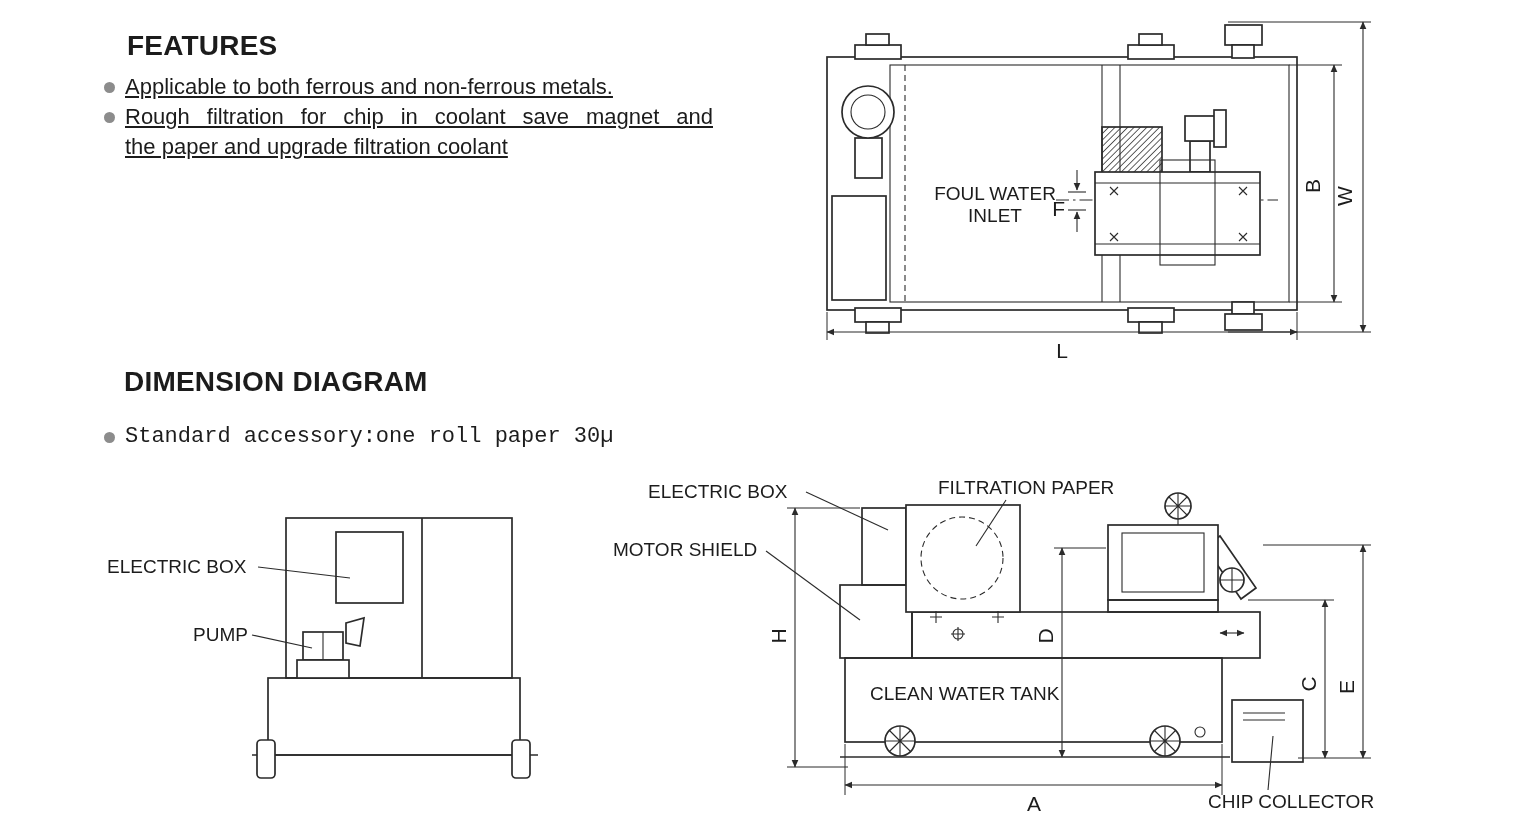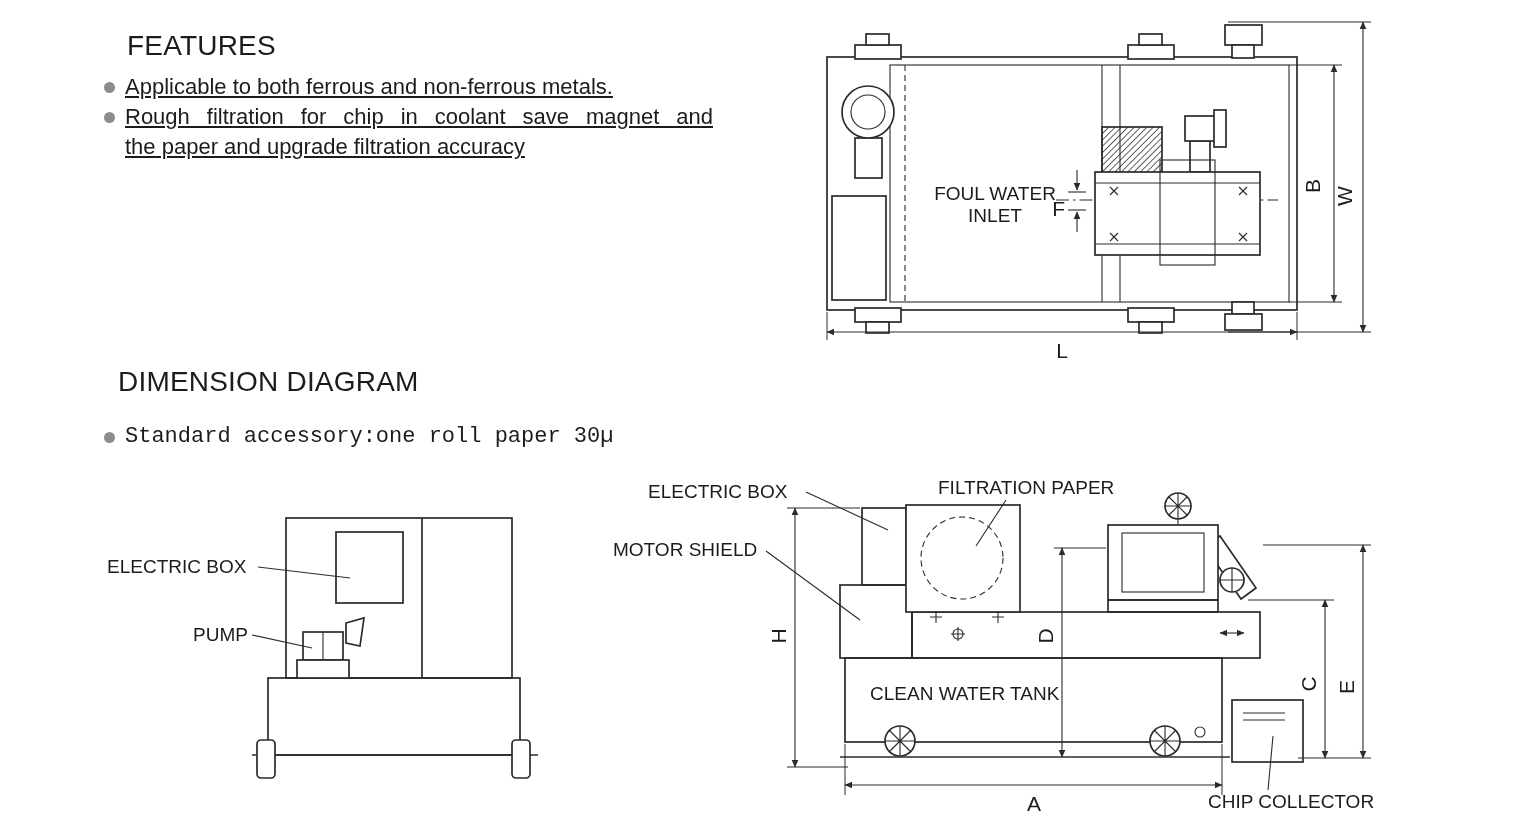--- a/index.html
+++ b/index.html
@@ -2,21 +2,21 @@
 <html><head>
 <meta charset="utf-8">
 <style>
   * { margin:0; padding:0; box-sizing:border-box; }
   html,body { background:#ffffff; }
   body {
     width:1527px; height:823px; position:relative; overflow:hidden;
     font-family:"Liberation Sans", sans-serif; color:#1c1c1c;
   }
   .abs { position:absolute; }
-  .sec-title { font-size:28px; font-weight:normal; letter-spacing:.2px; color:#1c1c1c; }
+  .sec-title { font-size:28px; font-weight:bold; letter-spacing:.2px; color:#1c1c1c; }
   .blist { display:flex; flex-direction:column;text-decoration:underline; }
   .brow { display:flex; align-items:flex-start; }
   .dot { width:11px; height:11px; border-radius:50%; background:#8c8c8c; margin:10px 10px 0 0; flex:none; }
   .btext { font-size:22px; line-height:30px; width:600px; }
   .btext.justify { width:588px; }
   .jline { text-align:justify; text-align-last:justify; }
   svg.draw { position:absolute; overflow:visible; }
   svg text { font-family:"Liberation Sans", sans-serif; fill:#1c1c1c; font-size:19px; }
   svg text.dim { font-size:21px; }
   .ol  { fill:none; stroke:#2b2b2b; stroke-width:1.7; }
@@ -36,28 +36,28 @@
   <h1 class="sec-title" style="margin-left:23px;">FEATURES</h1>
   <div class="blist" style="margin-top:10px;">
     <div class="brow">
       <span class="dot"></span>
       <div class="btext">Applicable to both ferrous and non-ferrous metals.</div>
     </div>
     <div class="brow">
       <span class="dot"></span>
       <div class="btext justify">
         <div class="jline">Rough filtration for chip in coolant save magnet and</div>
-        <div>the paper and upgrade filtration accuracy</div>
+        <div>the paper and upgrade filtration coolant</div>
       </div>
     </div>
   </div>
 </section>
 
 <section class="abs" style="left:104px; top:366px; width:660px;">
-  <h1 class="sec-title" style="margin-left:14px;">DIMENSION DIAGRAM</h1>
+  <h1 class="sec-title" style="margin-left:20px;">DIMENSION DIAGRAM</h1>
   <div class="brow" style="margin-top:24px;font-family:Liberation Mono, monospace;">
     <span class="dot"></span>
     <div class="btext">Standard accessory:one roll paper 30µ</div>
   </div>
 </section>
 
 <svg class="draw" style="left:818px; top:10px;" width="585" height="355" viewBox="0 0 585 355">
   <defs>
     <marker id="arw" viewBox="0 0 10 10" refX="8.5" refY="5" markerWidth="8" markerHeight="8" orient="auto-start-reverse">
       <path d="M0,1 L9,5 L0,9 z" fill="#2b2b2b"></path>

